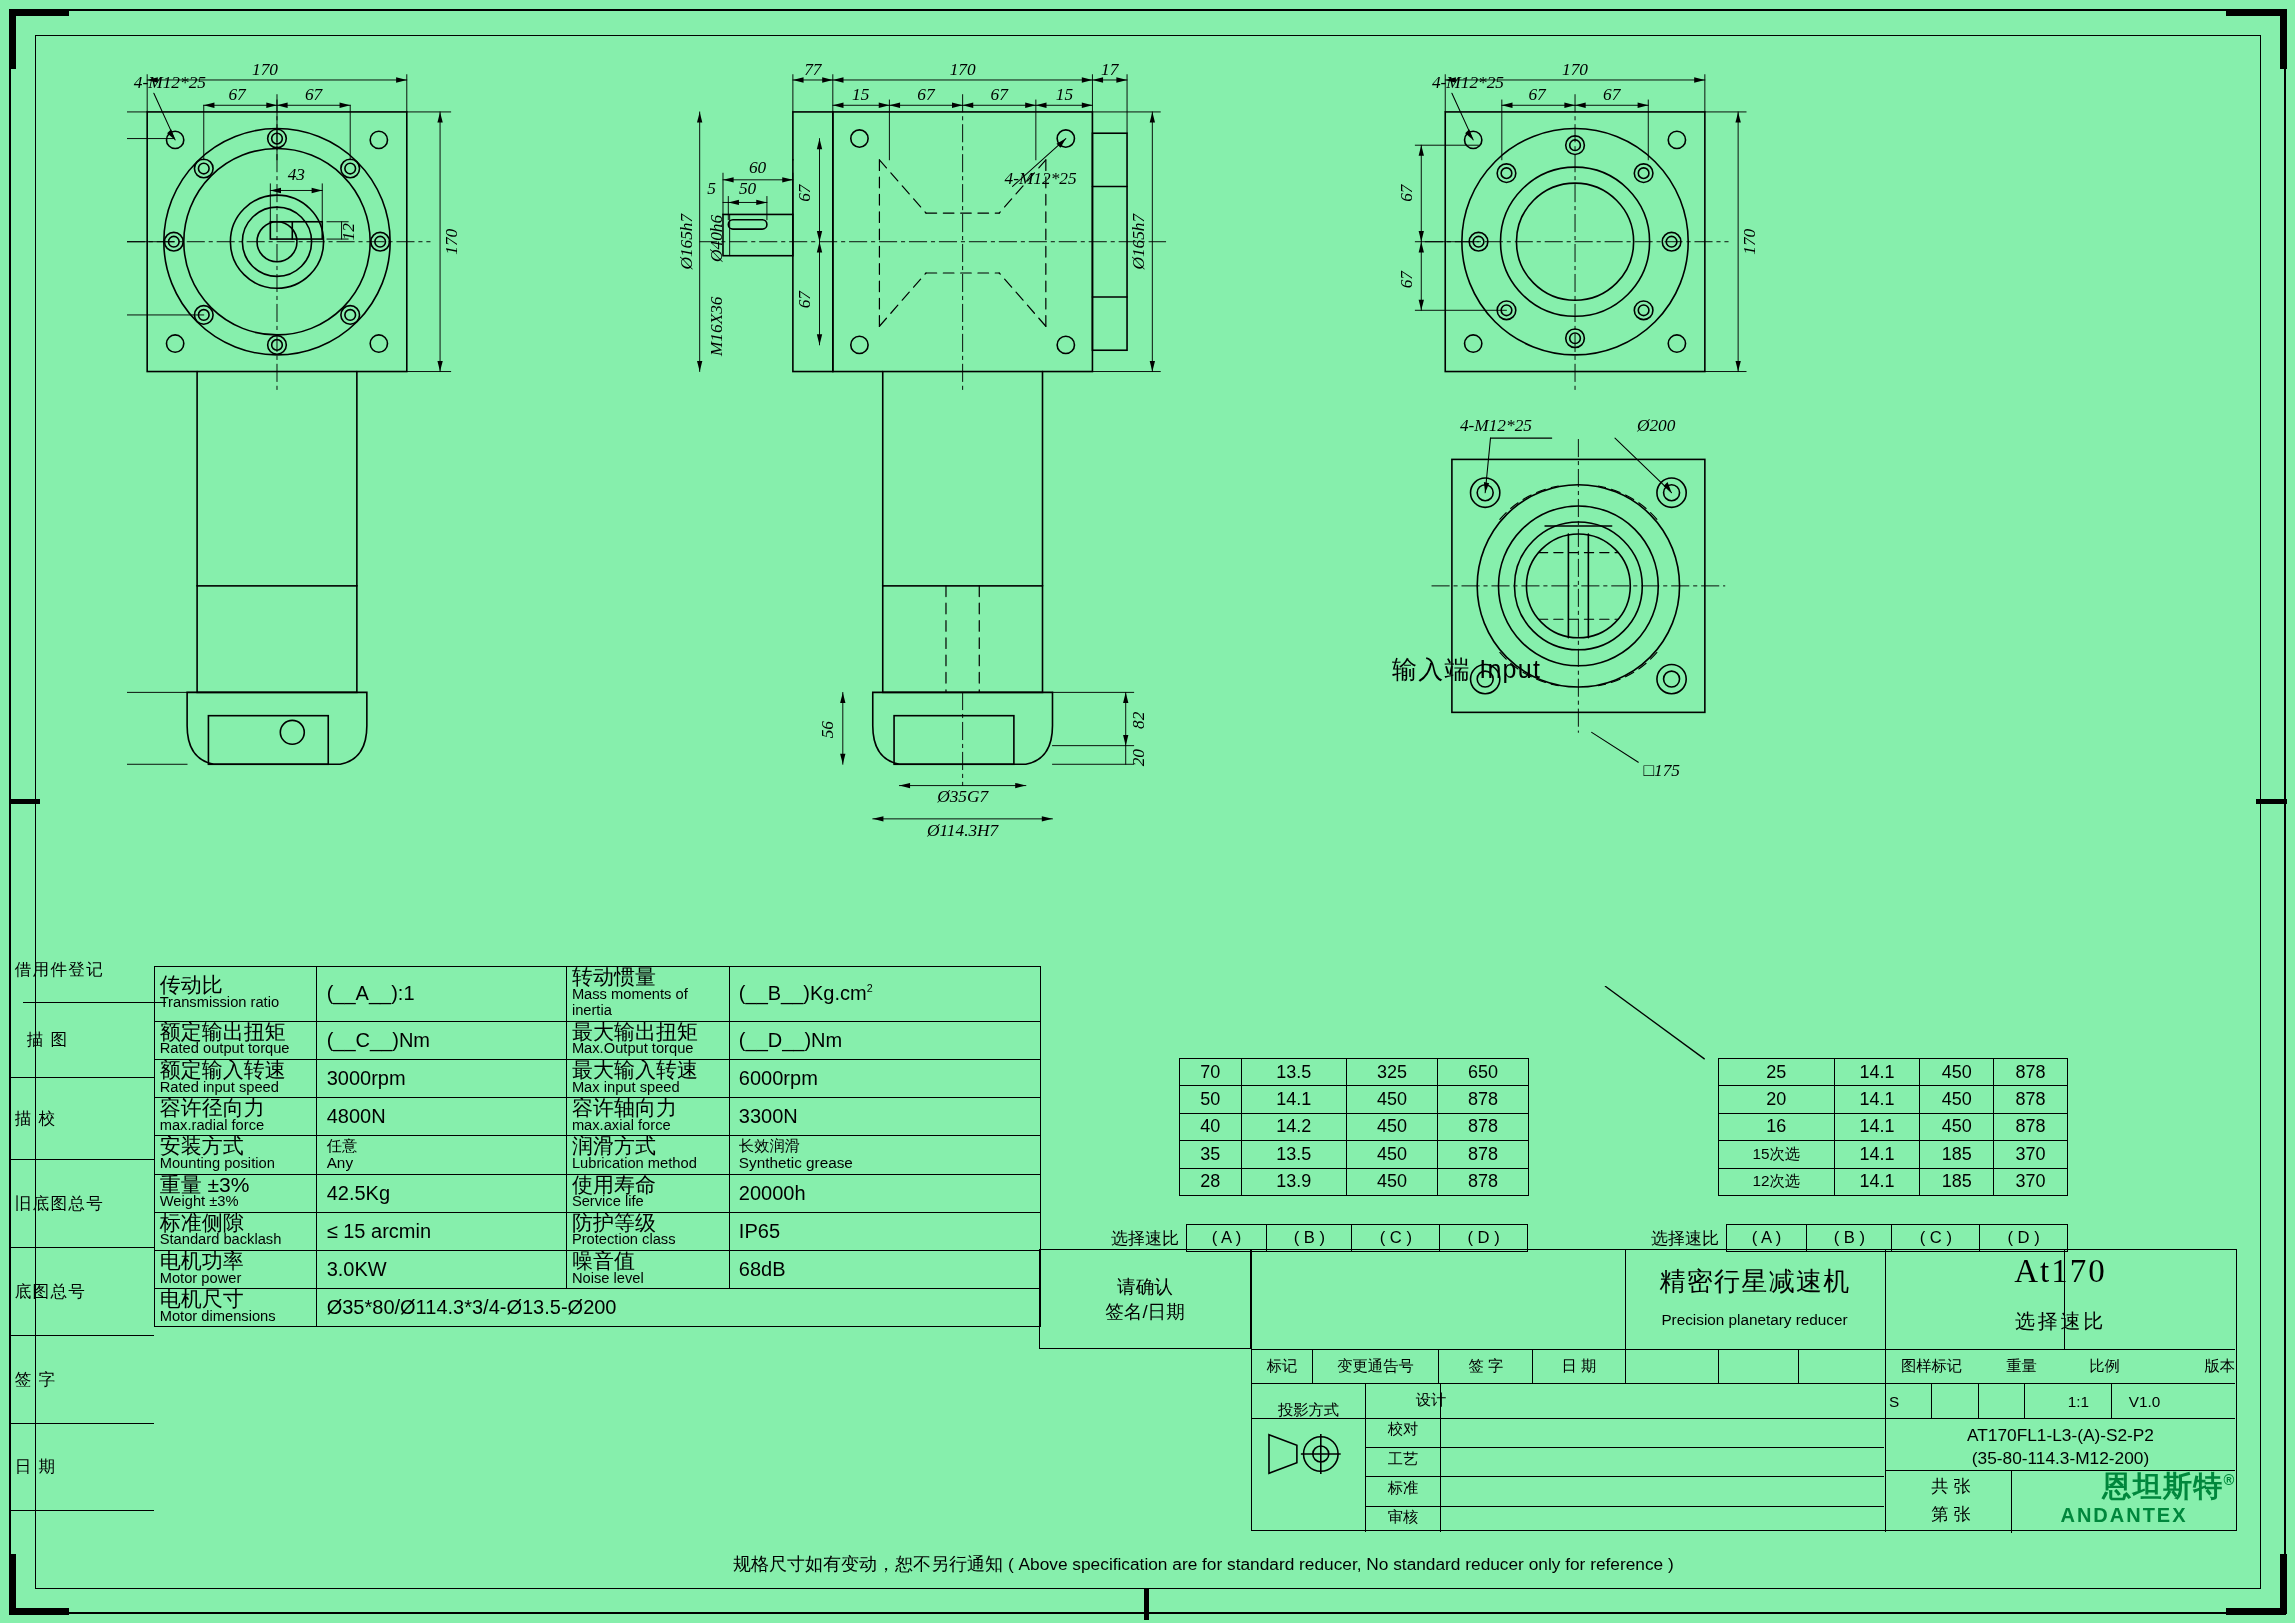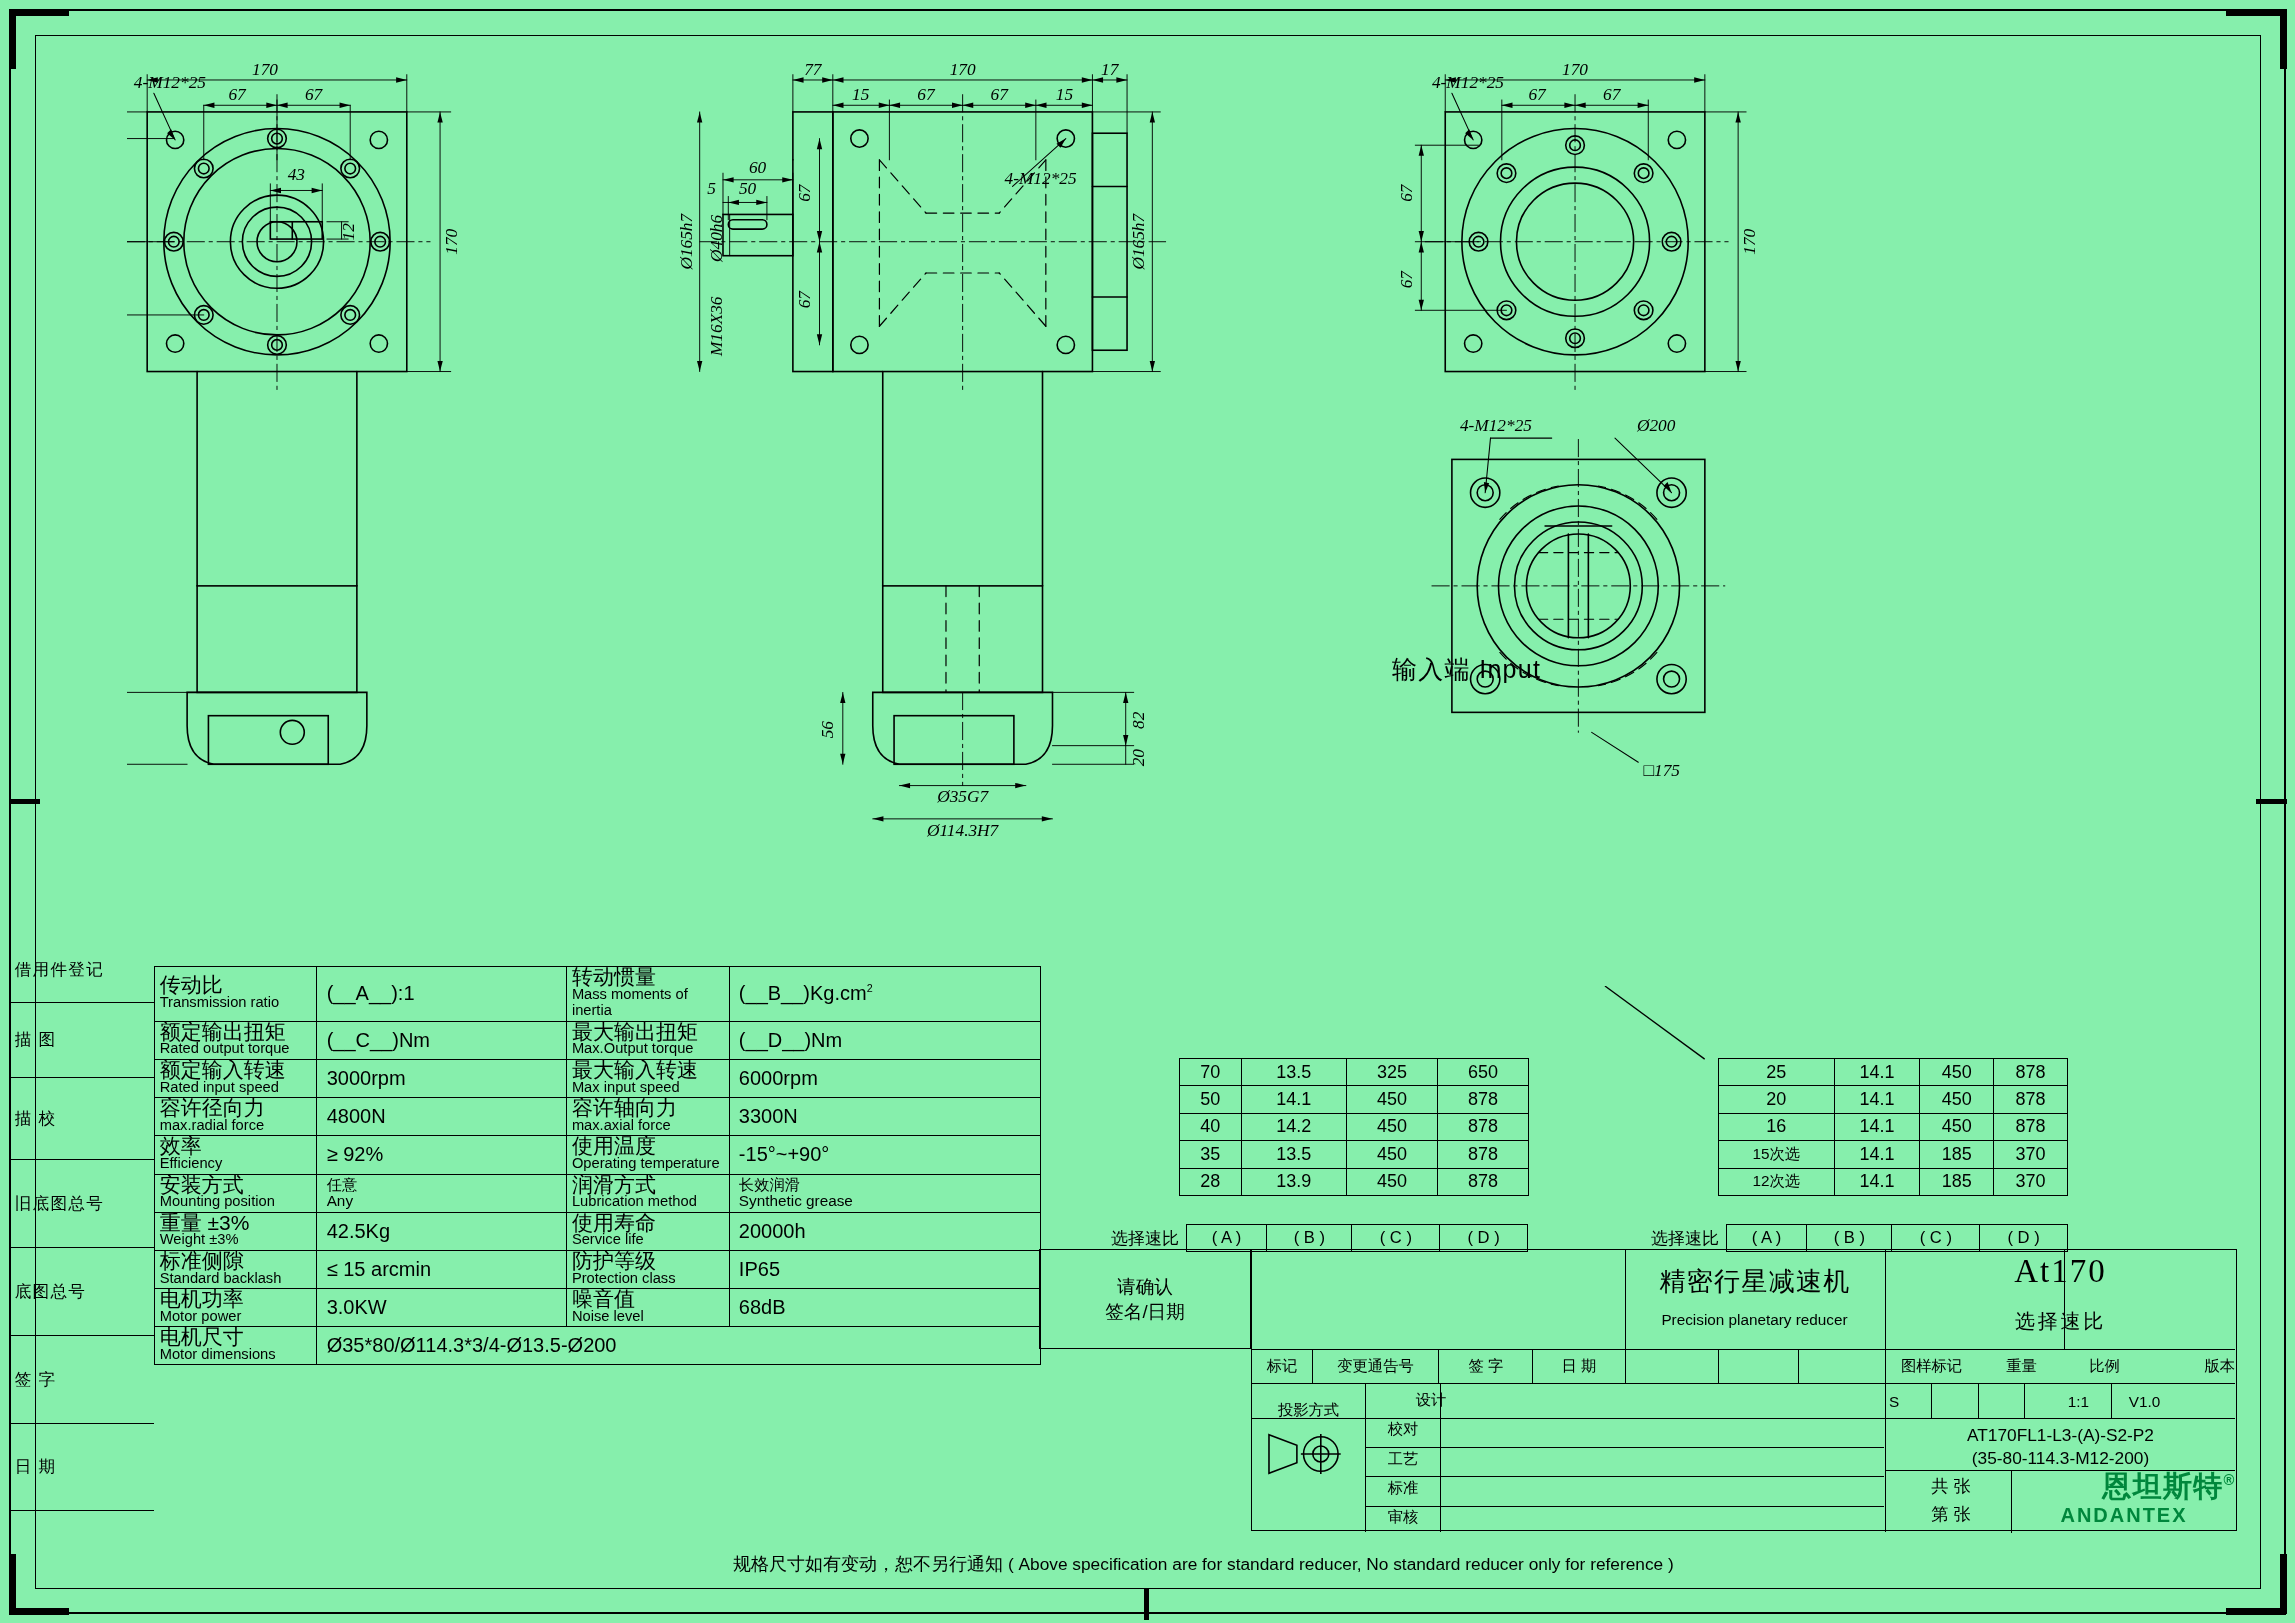--- a/index.html
+++ b/index.html
@@ -450,21 +450,21 @@
     </g>
   </svg>
   </div>
 
   <div class="input-label">输入端 Input</div>
 
   <div class="leftcol">
     <div class="cell" style="top:0px;height:64px;border-top:none;">
       <span>借用件登记</span>
     </div>
-    <div class="cell" style="top:64px;height:75px;">
+    <div class="cell" style="top:64px;height:75px;margin-left:12px;">
       <span>描  图</span>
     </div>
     <div class="cell" style="top:139px;height:83px;">
       <span>描  校</span>
     </div>
     <div class="cell" style="top:221px;height:88px;">
       <span>旧底图总号</span>
     </div>
     <div class="cell" style="top:309px;height:88px;">
       <span>底图总号</span>
@@ -524,32 +524,20 @@
         </td>
         <td class="val">4800N</td>
         <td class="lbl">
           <span class="cn">容许轴向力</span>
           <span class="en">max.axial  force</span>
         </td>
         <td class="val">3300N</td>
       </tr>
       <tr>
         <td class="lbl">
-          <span class="cn">效率</span>
-          <span class="en">Efficiency</span>
-        </td>
-        <td class="val">≥ 92%</td>
-        <td class="lbl">
-          <span class="cn">使用温度</span>
-          <span class="en">Operating temperature</span>
-        </td>
-        <td class="val">-15°~+90°</td>
-      </tr>
-      <tr>
-        <td class="lbl">
           <span class="cn">安装方式</span>
           <span class="en">Mounting position</span>
         </td>
         <td class="val small" style="white-space:pre-line;font-size:15.3px;line-height:16.6px;">任意
 Any</td>
         <td class="lbl">
           <span class="cn">润滑方式</span>
           <span class="en">Lubrication method</span>
         </td>
         <td class="val small" style="white-space:pre-line;font-size:15.3px;line-height:16.6px;">长效润滑

